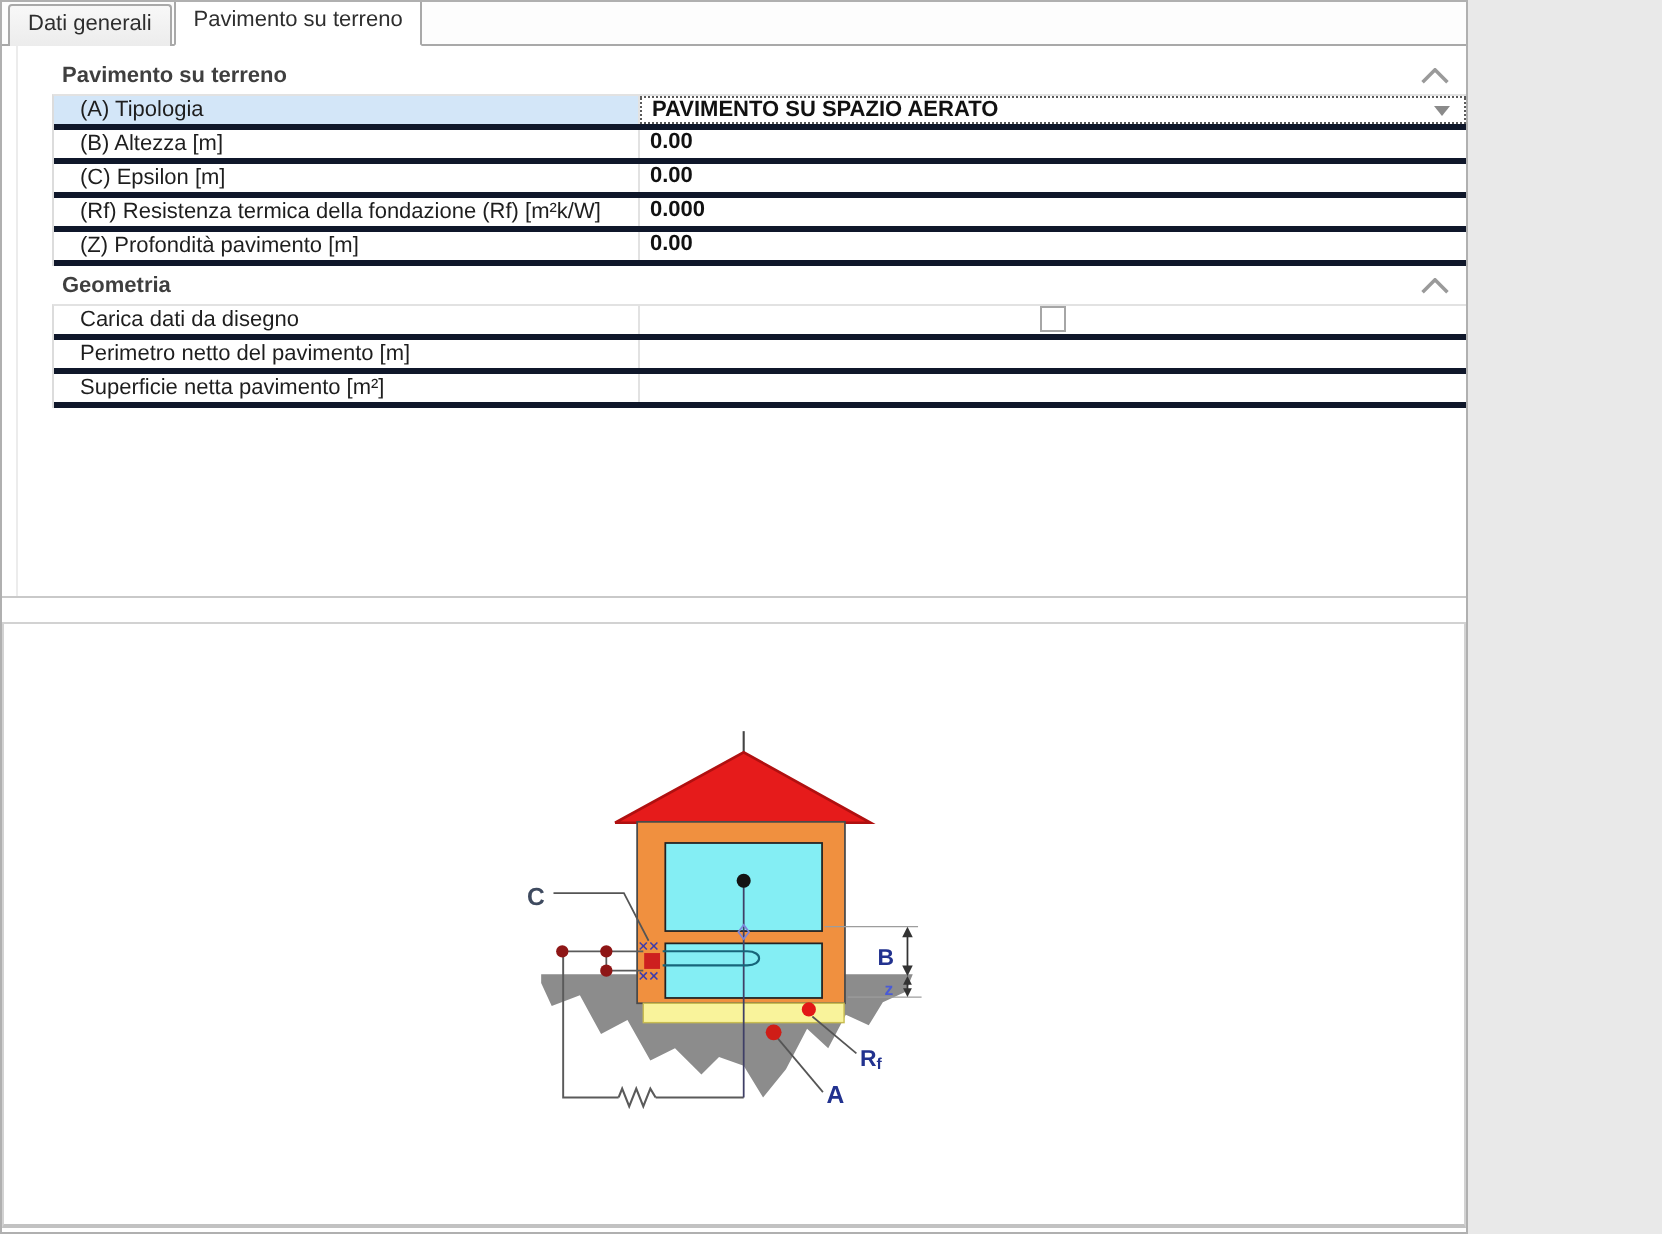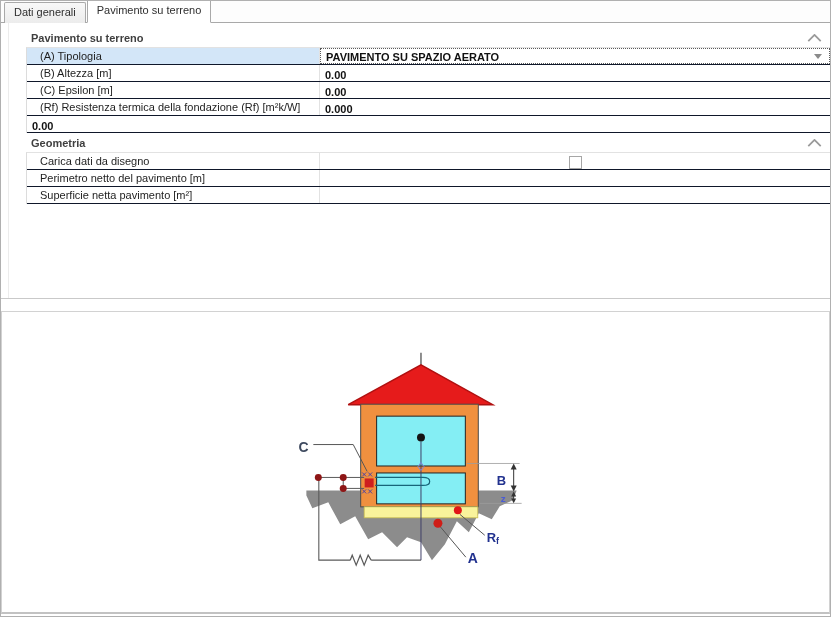--- a/index.html
+++ b/index.html
@@ -1,41 +1,41 @@
 <!DOCTYPE html>
 <html><head>
 <meta charset="utf-8">
 <style>
   html,body{margin:0;padding:0;background:#e9e9e9;}
   .window{
-    position:relative;width:831px;height:617px;box-sizing:border-box;
+    position:relative;width:734px;height:617px;box-sizing:border-box;
     background:#fff;border:1px solid #b0b0b0;
     font-family:"Liberation Sans",sans-serif;color:#1e1e1e;overflow:hidden;
   }
   
   .tabbar{position:relative;height:22px;display:flex;align-items:flex-end;
     padding-left:3px;background:#fdfdfd;border-bottom:1px solid #a9a9a9;box-sizing:border-box;}
   .tab{height:20px;line-height:19px;padding:0 9px;font-size:11px;color:#2e2e2e;
     background:linear-gradient(#f8f8f8,#ececec);border:1px solid #a9a9a9;border-bottom:none;
     border-radius:2px 2px 0 0;margin-right:1px;margin-bottom:-1px;cursor:default;white-space:nowrap;}
   .tab.active{background:#fff;height:22px;line-height:21px;position:relative;z-index:2;
     border-bottom:1px solid #fff;}
   
   .props{position:relative;height:276px;box-sizing:border-box;border-bottom:1px solid #c9c9c9;
     padding-top:5px;background:#fff;}
   .props::before{content:"";position:absolute;left:7px;top:0;bottom:0;width:1px;background:#ececec;}
   .sec-h{display:flex;align-items:center;height:19px;padding-left:30px;padding-right:8px;
     font-size:11px;font-weight:bold;color:#3f3f3f;}
   .chev{margin-left:auto;width:15px;height:8px;stroke:#9a9a9a;stroke-width:2;fill:none;cursor:pointer;}
   .rows{margin-left:25px;border-left:1px solid #dcdcdc;border-top:1px solid #e2e2e2;}
-  .row{display:flex;height:17px;box-sizing:border-box;border-bottom:1px solid #0f172a;
+  .row{display:flex;height:17px;box-sizing:border-box;border-bottom:3px solid #0f172a;
     font-size:11px;align-items:stretch;}
   .lbl{width:293px;box-sizing:border-box;padding-left:13px;display:flex;align-items:center;
     border-right:1px solid #e2e2e2;color:#1e1e1e;}
-  .val{flex:1;display:flex;align-items:flex-end;padding-left:5px;font-weight:bold;color:#111;
+  .val{flex:1;display:flex;align-items:flex-start;padding-left:5px;font-weight:bold;color:#111;
     position:relative;box-sizing:border-box;}
   .row.sel .lbl{background:#d3e6f8;}
   .val.focus{border:1px dotted #5a5a5a;}
   .dd-tri{position:absolute;right:7px;top:50%;margin-top:-2px;width:0;height:0;
     border-left:4px solid transparent;border-right:4px solid transparent;border-top:5px solid #8a8a8a;cursor:pointer;}
   .muro-ctrl{position:absolute;right:6px;top:0;height:100%;display:flex;align-items:center;gap:7px;}
   .muro-ctrl .dd-tri2{width:0;height:0;border-left:4px solid transparent;border-right:4px solid transparent;
     border-top:5px solid #8a8a8a;cursor:pointer;}
   .muro-ctrl .ell{font-weight:bold;color:#666;font-size:11px;line-height:10px;cursor:pointer;}
   .cb-wrap{justify-content:center;padding-left:0;}
@@ -79,20 +79,21 @@
         </div>
         <div class="row">
           <div class="lbl">(C) Epsilon [m]</div>
           <div class="val">0.00</div>
         </div>
         <div class="row">
           <div class="lbl">(Rf) Resistenza termica della fondazione (Rf) [m²k/W]</div>
           <div class="val">0.000</div>
         </div>
         <div class="row">
+          <div class="lbl">(Z) Profondità pavimento [m]</div>
           <div class="val">0.00</div>
         </div>
       </div>
     </div>
 
     <div>
       <div class="sec-h">
         <span>Geometria</span>
         <svg class="chev" viewBox="0 0 16 9">
             <polyline points="1,8 8,1 15,8"></polyline>

